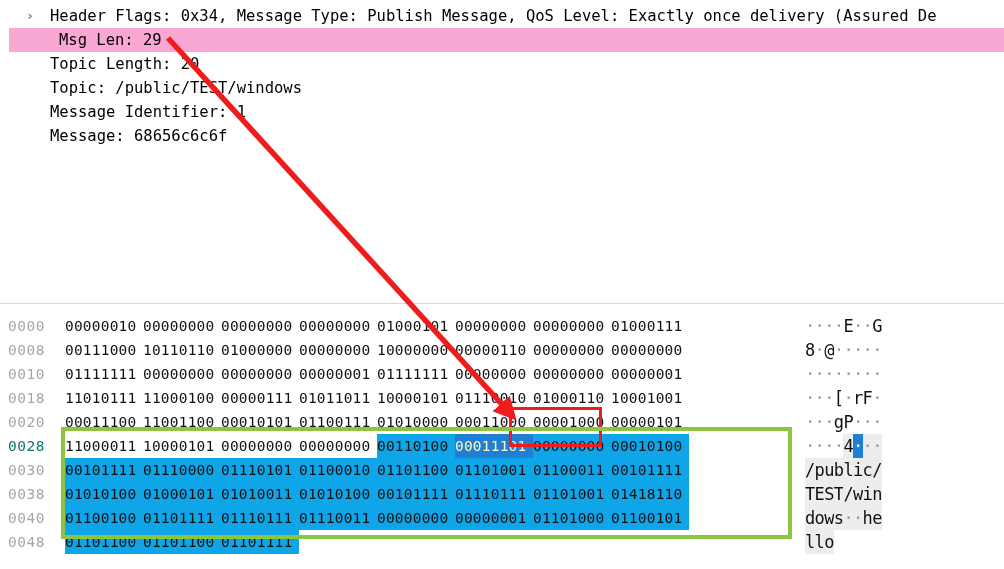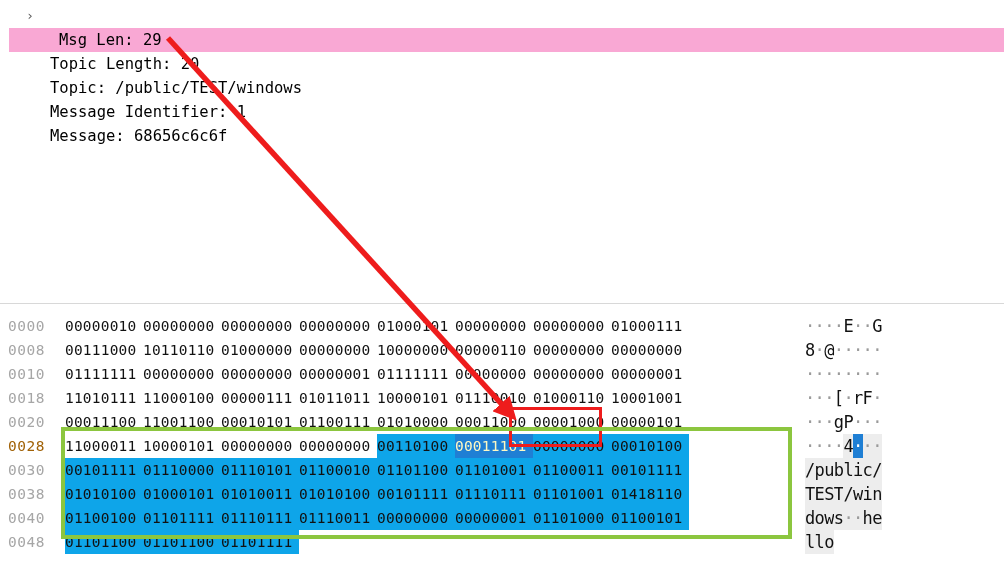--- a/index.html
+++ b/index.html
@@ -98,21 +98,21 @@
   .hex-offset {
     position: absolute;
     left: 8px;
     top: 0;
     width: 48px;
     text-align: left;
     color: #a6a6a6;
     letter-spacing: 0.5px;
   }
   .hex-row.row-selected .hex-offset {
-    color: #a16207;
+    color: #0f766e;
   }
   .hex-bytes {
     position: absolute;
     left: 65px;
     top: 0;
     letter-spacing: 0.2px;
   }
   .hex-bytes .byte {
     display: inline-block;
     width: 78px;
@@ -175,20 +175,21 @@
 </style>
 </head>
 <body>
 
 <div id="detail-pane">
 
   <div class="detail-row clipped-top" style="top:-2px;"></div>
 
   <div class="detail-row" style="top:4px;">
     <span class="row-twisty">›</span>
+    <span class="row-text">Header Flags: 0x34, Message Type: Publish Message, QoS Level: Exactly once delivery (Assured De</span>
   </div>
 
   <div class="detail-row selected" style="top:28px;">
     <span class="row-text">Msg Len: 29</span>
   </div>
 
   <div class="detail-row" style="top:52px;">
     <span class="row-text">Topic Length: 20</span>
   </div>
 

